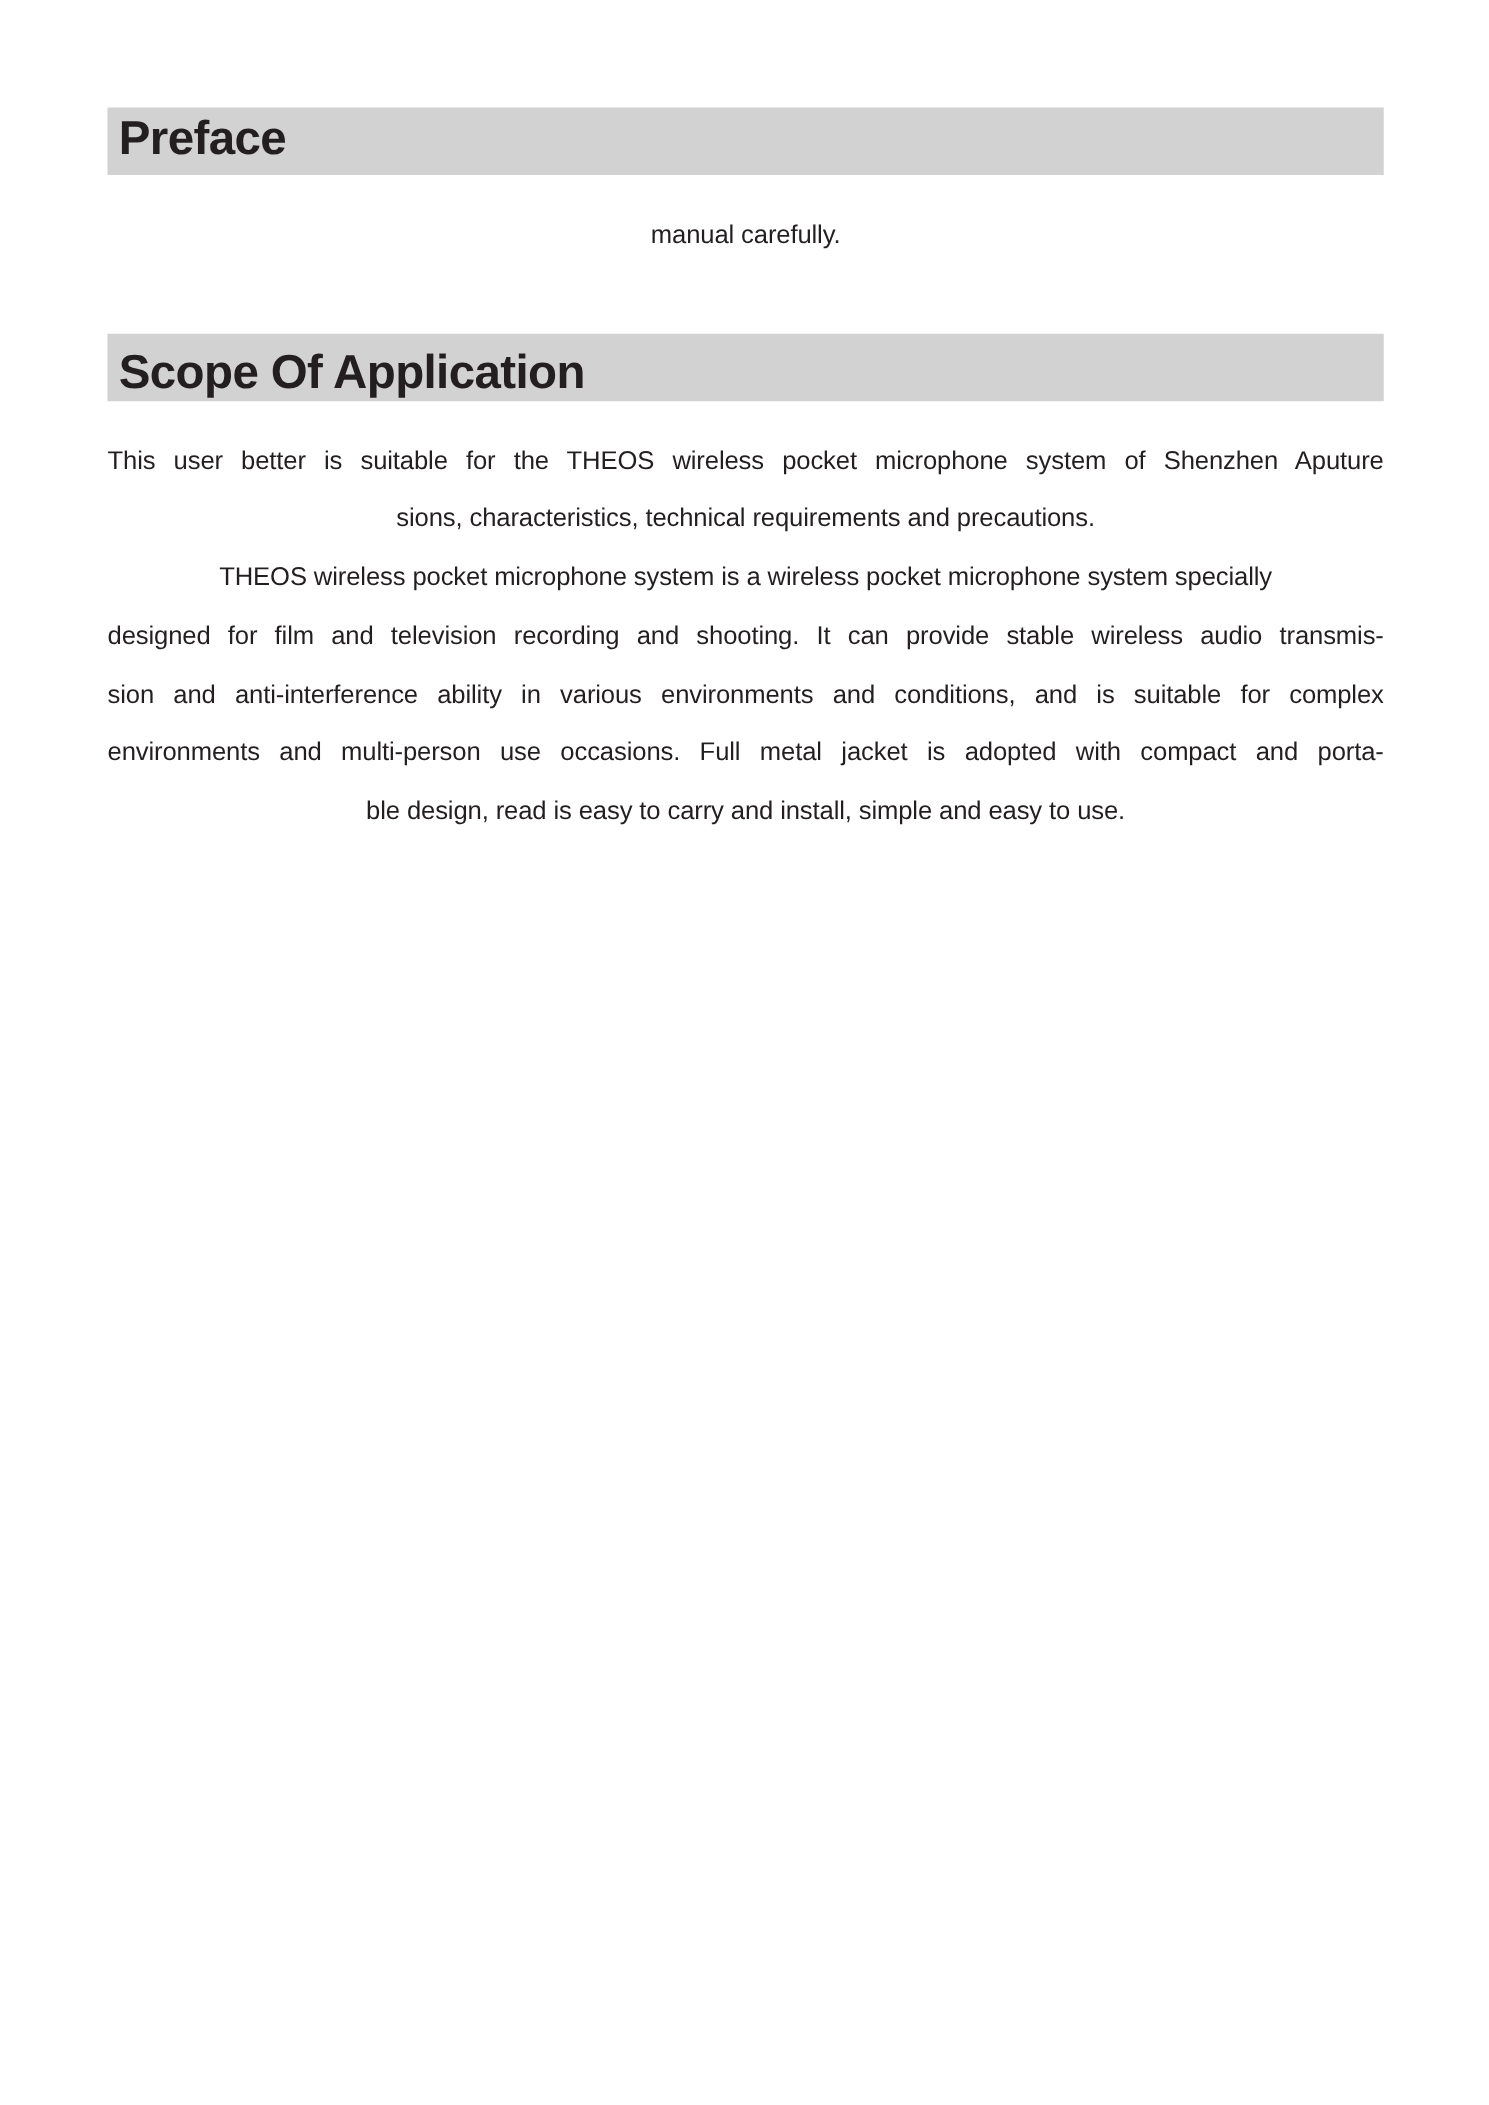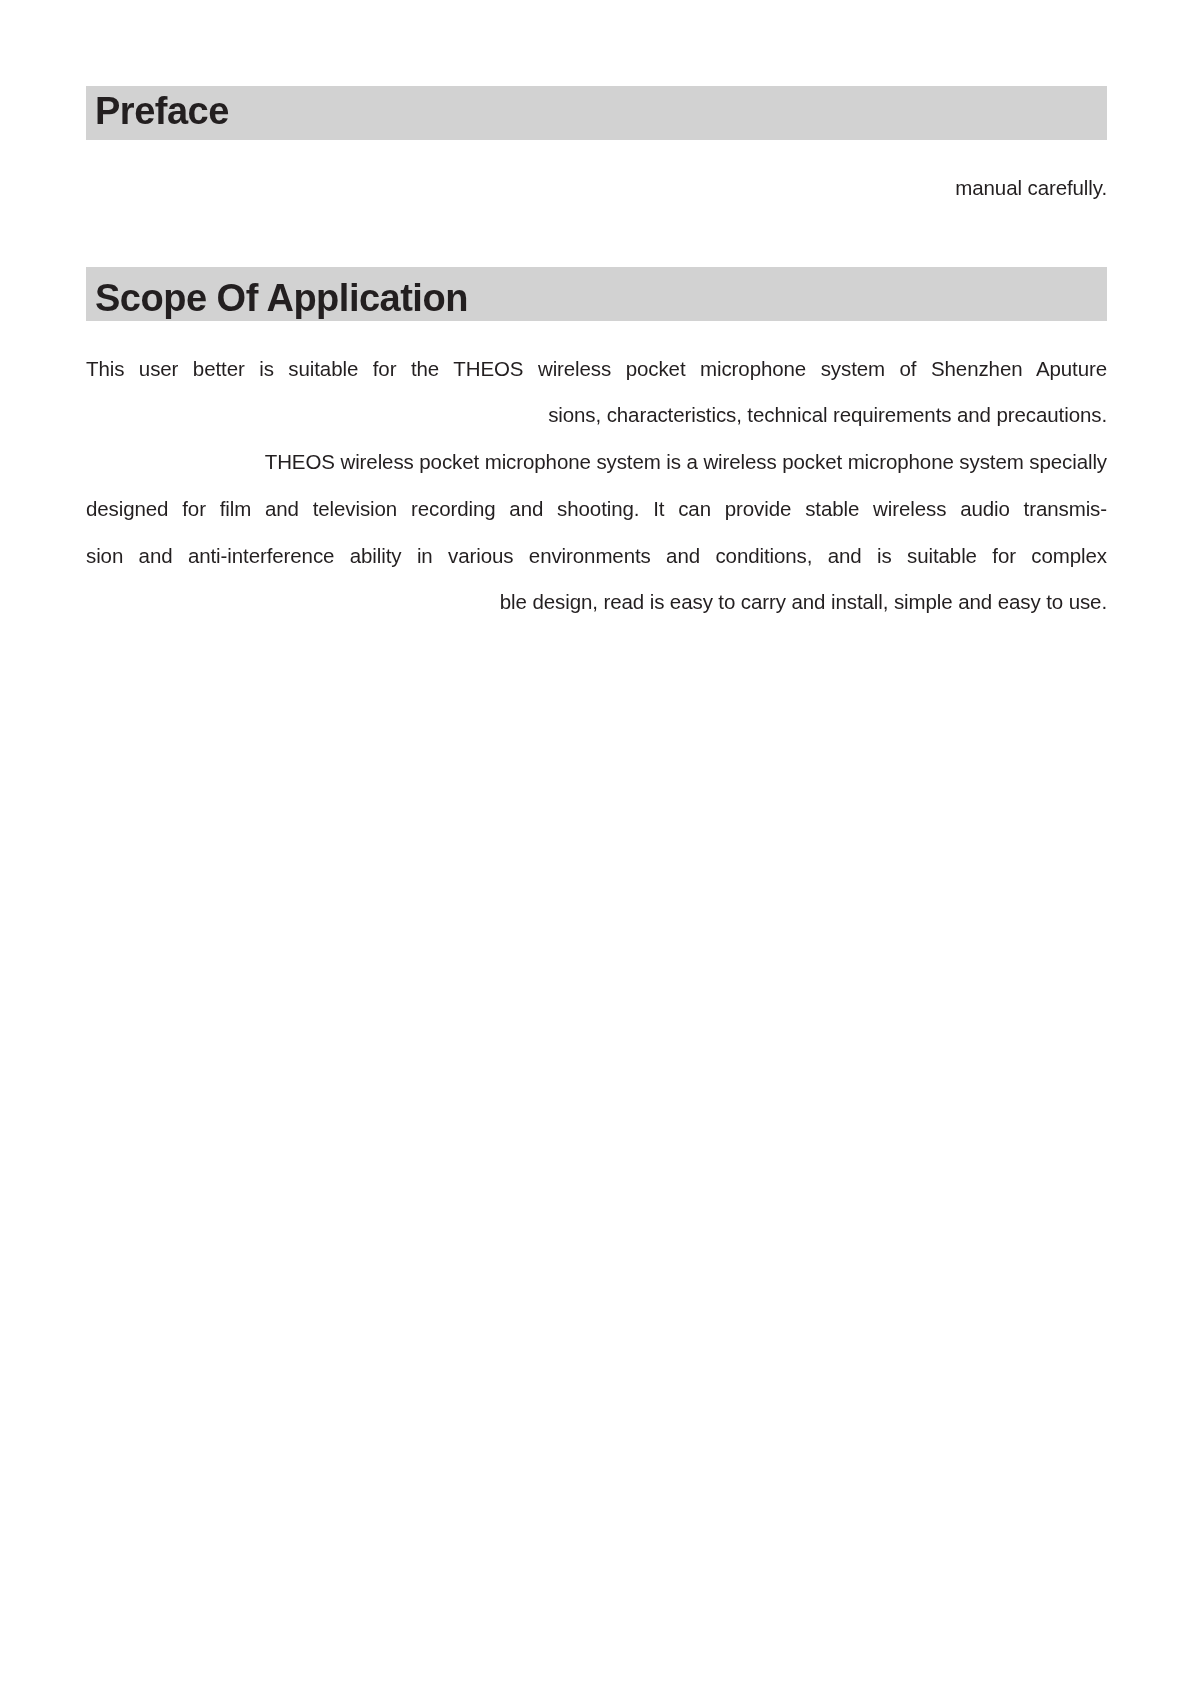--- a/index.html
+++ b/index.html
@@ -41,21 +41,21 @@
     line-height: 1;
     padding-bottom: 4px;
   }
   .para {
     margin-top: 25px;
   }
   .bodyline {
     font-size: 20.5px;
     line-height: 46.7px;
     letter-spacing: -0.1px;
-    text-align: right;
+    text-align: center;
     white-space: normal;
   }
   .bodyline.just {
     text-align: justify;
     text-align-last: justify;
   }
   .pagenum {
     position: absolute;
     top: 1612px;
     left: 16px;
@@ -80,19 +80,20 @@
 
     <div class="hbar second">
       <span>Scope Of Application</span>
     </div>
     <div class="para">
         <div class="bodyline just">This user better is suitable for the THEOS wireless pocket microphone system of Shenzhen Aputure</div>
         <div class="bodyline">sions, characteristics, technical requirements and precautions.</div>
         <div class="bodyline">THEOS wireless pocket microphone system is a wireless pocket microphone system specially</div>
         <div class="bodyline just">designed for film and television recording and shooting. It can provide stable wireless audio transmis-</div>
         <div class="bodyline just">sion and anti-interference ability in various environments and conditions, and is suitable for complex</div>
+        <div class="bodyline just">environments and multi-person use occasions. Full metal jacket is adopted with compact and porta-</div>
         <div class="bodyline">ble design, read is easy to carry and install, simple and easy to use.</div>
       </div>
 
   </div>
 
   <div class="pagenum">01</div>
 </div>
 
 </body></html>

